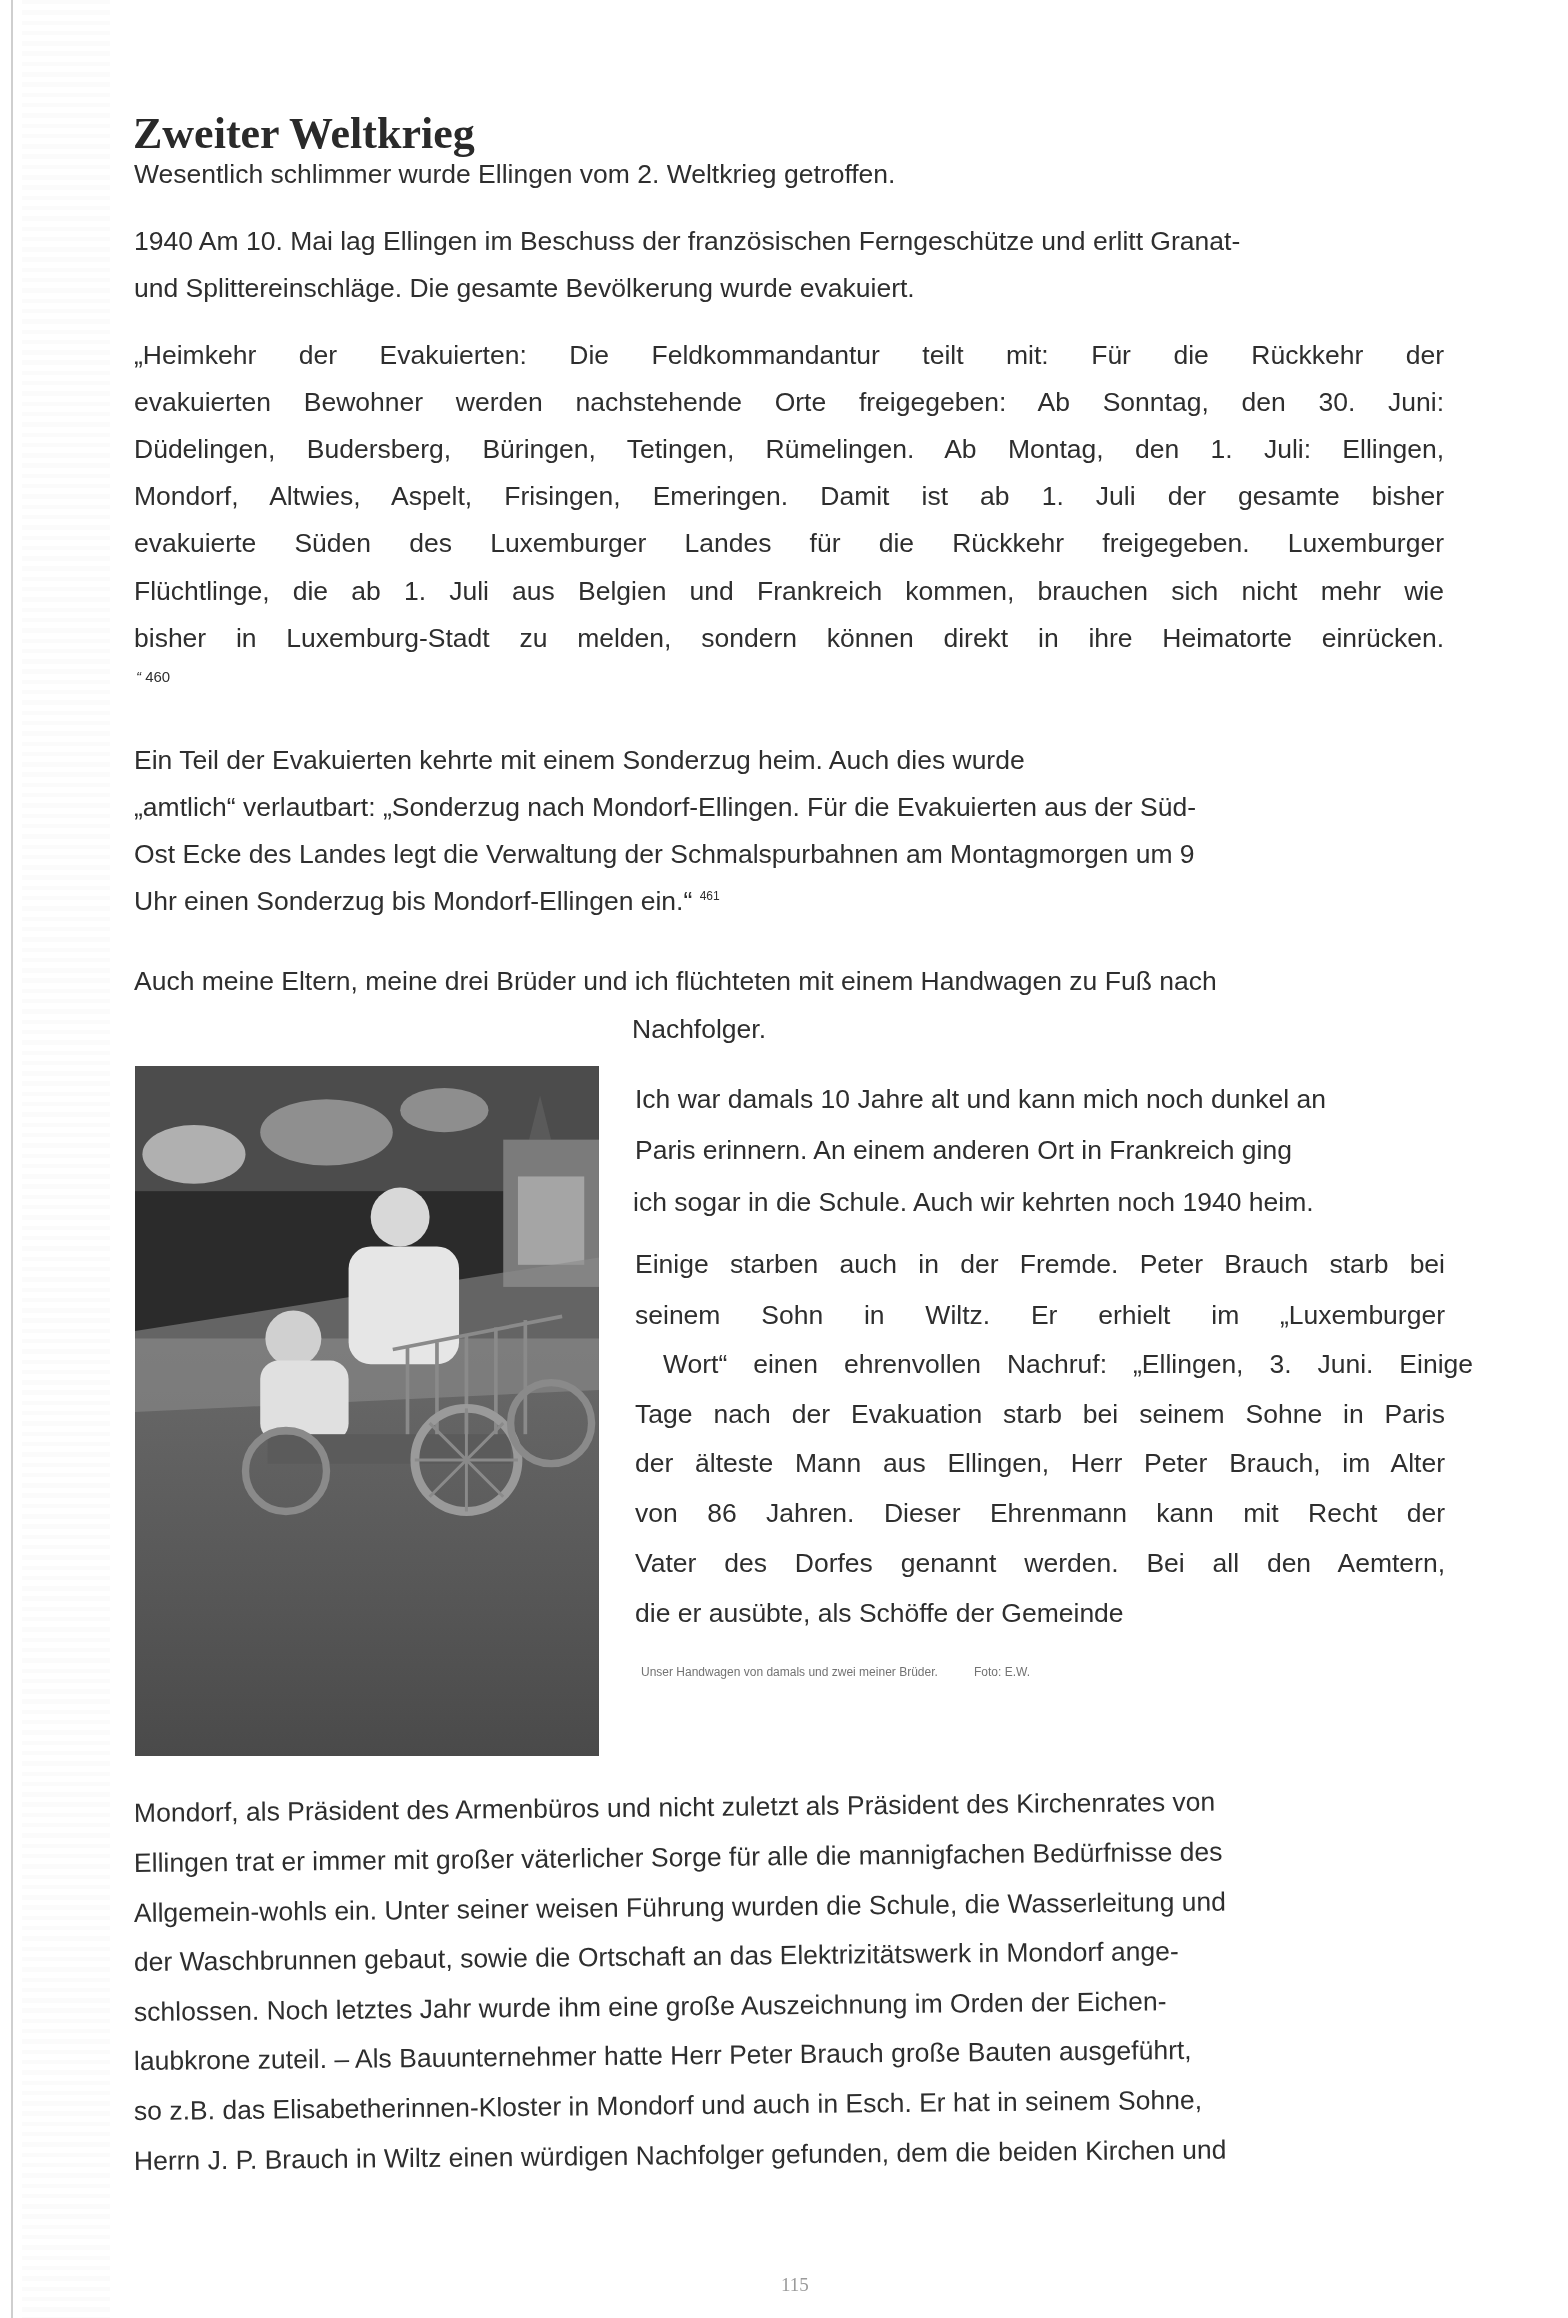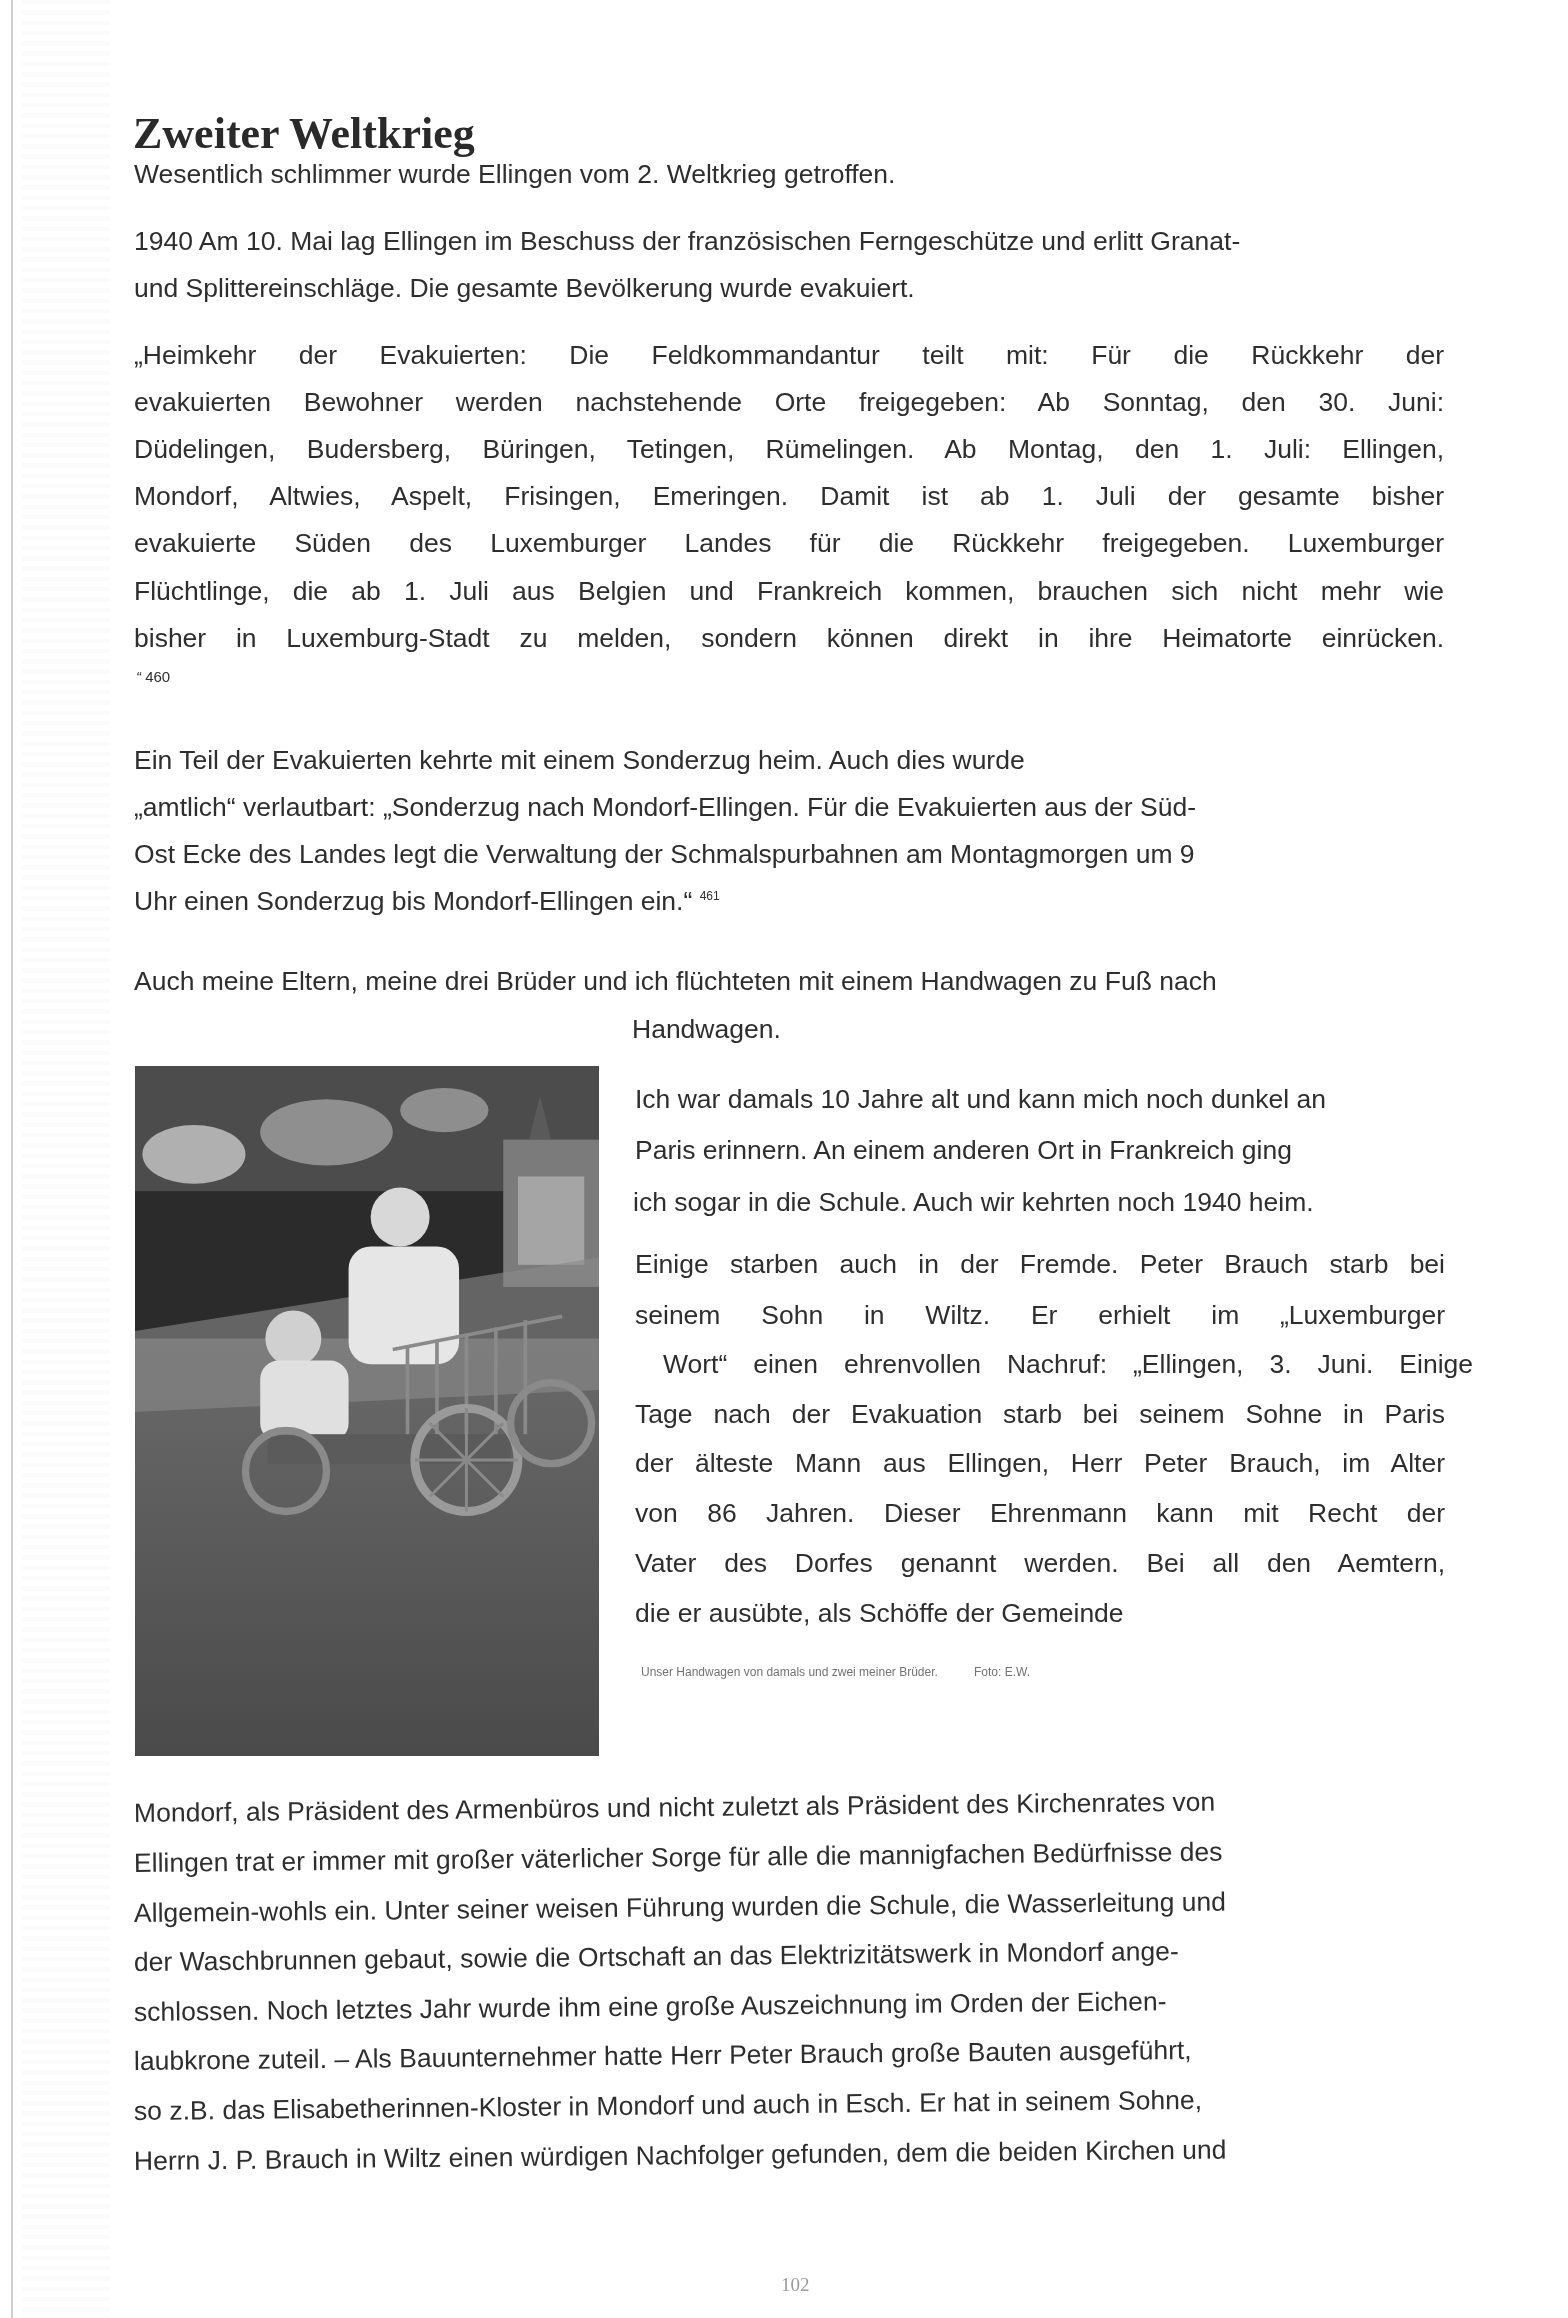--- a/index.html
+++ b/index.html
@@ -46,21 +46,21 @@
 
 <div class="line" style="left:134px; top:744px;">Ein Teil der Evakuierten kehrte mit einem Sonderzug heim. Auch dies wurde</div>
 <div class="line" style="left:134px; top:791px;">„amtlich“ verlautbart: „Sonderzug nach Mondorf-Ellingen. Für die Evakuierten aus der Süd-</div>
 <div class="line" style="left:134px; top:838px;">Ost Ecke des Landes legt die Verwaltung der Schmalspurbahnen am Montagmorgen um 9</div>
 <div class="line" style="left:134px; top:885px;">
   <span>Uhr einen Sonderzug bis Mondorf-Ellingen ein.“</span>
   <span class="sup">461</span>
 </div>
 
 <div class="line" style="left:134px; top:965px;">Auch meine Eltern, meine drei Brüder und ich flüchteten mit einem Handwagen zu Fuß nach</div>
-<div class="line" style="left:632px; top:1013px;">Handwagen.</div>
+<div class="line" style="left:632px; top:1013px;">Nachfolger.</div>
 
 <div class="photo" role="img" aria-label="Zwei Kinder in einem hölzernen Handwagen vor Bäumen und einem Haus">
   <svg width="464" height="690" viewBox="0 0 630 937" xmlns="http://www.w3.org/2000/svg">
     <defs>
       <linearGradient id="ground" x1="0" y1="0" x2="0" y2="1">
         <stop offset="0" stop-color="#6a6a6a"></stop>
         <stop offset="1" stop-color="#4a4a4a"></stop>
       </linearGradient>
     </defs>
     <rect x="0" y="0" width="630" height="937" fill="#2b2b2b"></rect>
@@ -119,14 +119,14 @@
 
 <div class="line" style="left:134px; top:1797px; transform:rotate(-0.6deg); transform-origin:left center;">Mondorf, als Präsident des Armenbüros und nicht zuletzt als Präsident des Kirchenrates von</div>
 <div class="line" style="left:134px; top:1847px; transform:rotate(-0.6deg); transform-origin:left center;">Ellingen trat er immer mit großer väterlicher Sorge für alle die mannigfachen Bedürfnisse des</div>
 <div class="line" style="left:134px; top:1897px; transform:rotate(-0.6deg); transform-origin:left center;">Allgemein-wohls ein. Unter seiner weisen Führung wurden die Schule, die Wasserleitung und</div>
 <div class="line" style="left:134px; top:1946px; transform:rotate(-0.6deg); transform-origin:left center;">der Waschbrunnen gebaut, sowie die Ortschaft an das Elektrizitätswerk in Mondorf ange-</div>
 <div class="line" style="left:134px; top:1996px; transform:rotate(-0.6deg); transform-origin:left center;">schlossen. Noch letztes Jahr wurde ihm eine große Auszeichnung im Orden der Eichen-</div>
 <div class="line" style="left:134px; top:2045px; transform:rotate(-0.6deg); transform-origin:left center;">laubkrone zuteil. – Als Bauunternehmer hatte Herr Peter Brauch große Bauten ausgeführt,</div>
 <div class="line" style="left:134px; top:2095px; transform:rotate(-0.6deg); transform-origin:left center;">so z.B. das Elisabetherinnen-Kloster in Mondorf und auch in Esch. Er hat in seinem Sohne,</div>
 <div class="line" style="left:134px; top:2145px; transform:rotate(-0.6deg); transform-origin:left center;">Herrn J. P. Brauch in Wiltz einen würdigen Nachfolger gefunden, dem die beiden Kirchen und</div>
 
-<div class="page-number">102</div>
+<div class="page-number">115</div>
 
 
 </body></html>

